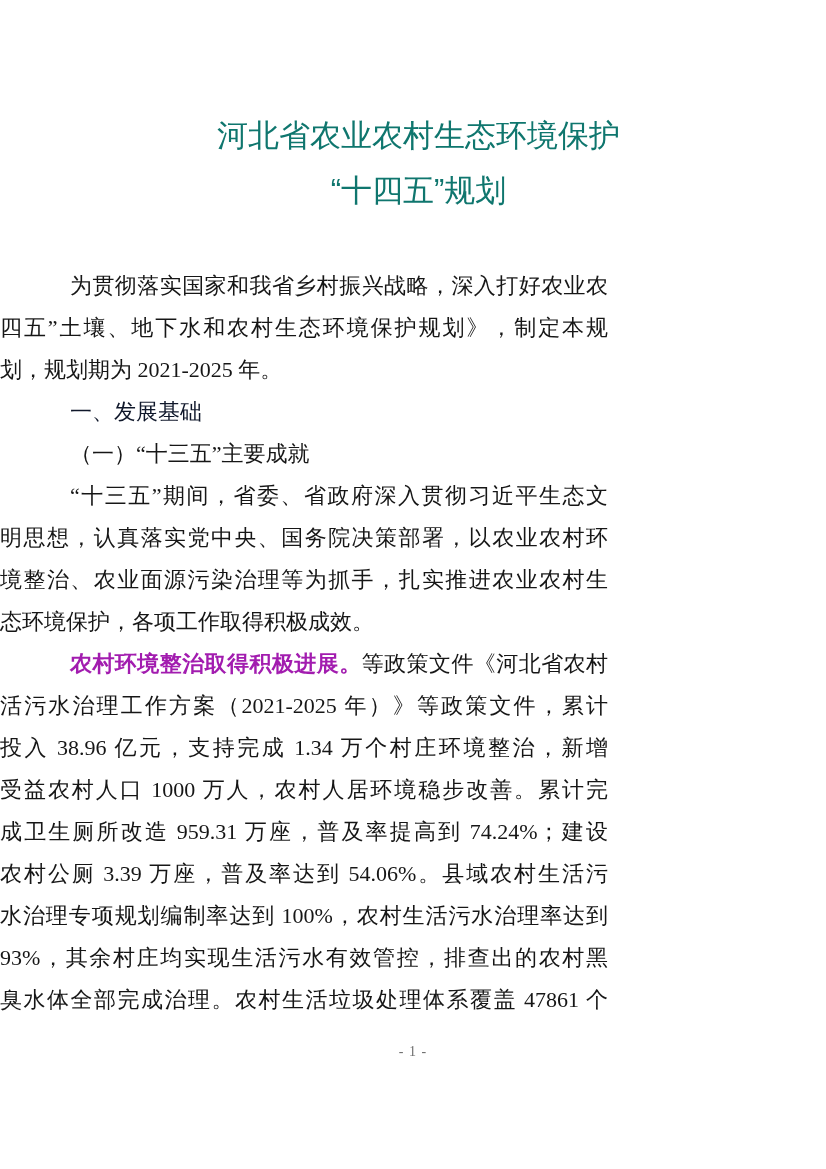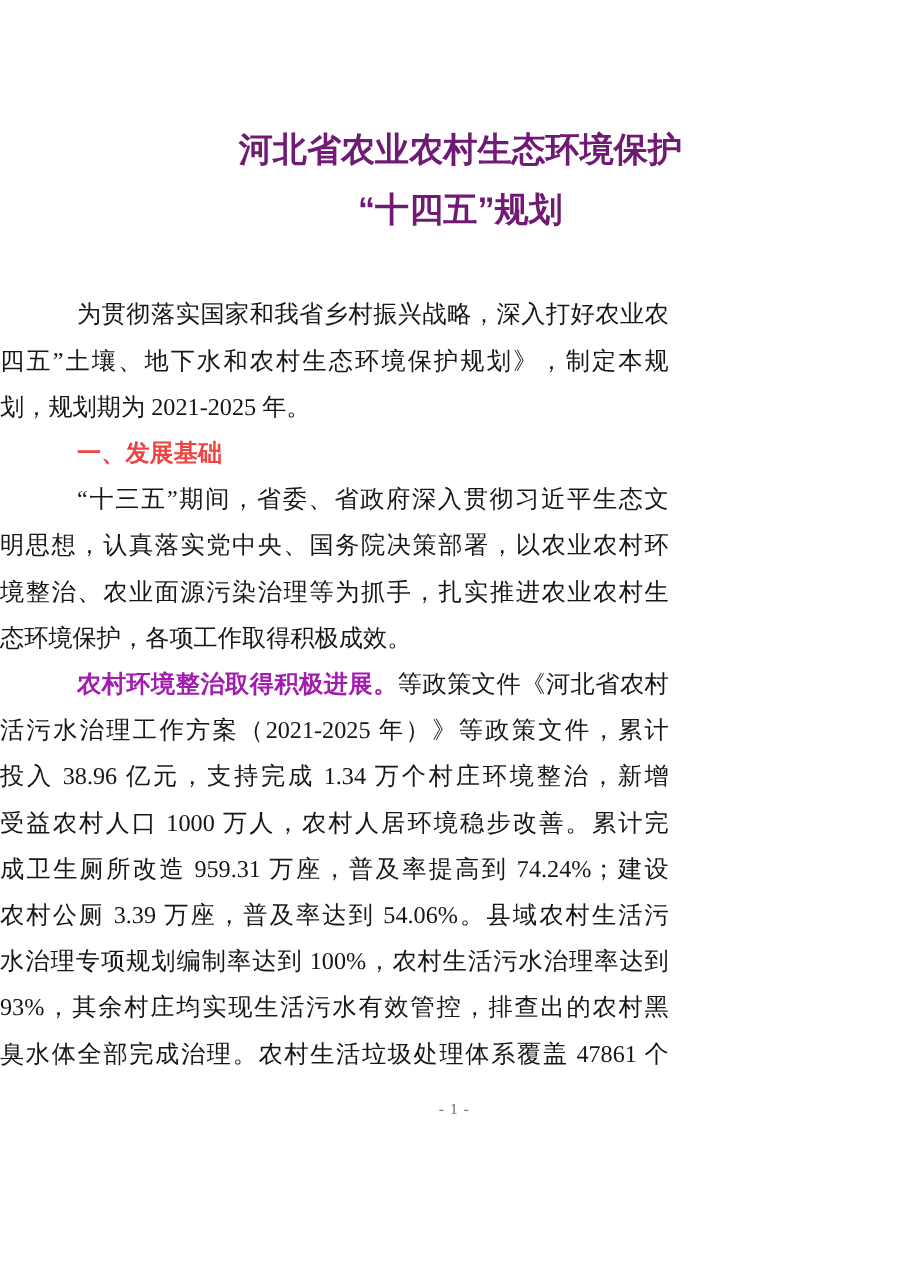--- a/index.html
+++ b/index.html
@@ -15,24 +15,24 @@
     color: #111111;
     font-family: "Liberation Serif", serif;
     overflow: hidden;
   }
   .title-block {
     padding-top: 108px;
     text-align: center;
   }
   .title-line {
     font-family: "Liberation Sans", sans-serif;
-    font-weight: 700;
+    font-weight: 400;
     font-size: 31px;
     line-height: 55px;
-    color: #701a75;
+    color: #0f766e;
     white-space: nowrap;
     margin-left: 11px;
   }
   .text-block {
     margin-top: 47px;
     width: 608px;
   }
   .line {
     height: 42px;
     line-height: 42px;
@@ -42,22 +42,22 @@
   }
   .just {
     text-align: justify;
     text-align-last: justify;
   }
   .indent {
     text-indent: 70px;
   }
   .h1 {
     font-family: "Liberation Sans", sans-serif;
-    font-weight: 700;
-    color: #ef4444;
+    font-weight: 400;
+    color: #0f172a;
   }
   .h2 {
     font-weight: 400;
   }
   .lead {
     font-family: "Liberation Sans", sans-serif;
     font-weight: 700;
     color: #a21caf;
   }
   .footer {
@@ -80,20 +80,21 @@
     <div class="title-line">“十四五”规划</div>
   </div>
 
   <div class="text-block">
 
     <div class="line just indent">为贯彻落实国家和我省乡村振兴战略，深入打好农业农</div>
     <div class="line just">四五”土壤、地下水和农村生态环境保护规划》，制定本规</div>
     <div class="line">划，规划期为 2021-2025 年。</div>
 
     <div class="line h1 indent">一、发展基础</div>
+    <div class="line h2 indent">（一）“十三五”主要成就</div>
 
     <div class="line just indent">“十三五”期间，省委、省政府深入贯彻习近平生态文</div>
     <div class="line just">明思想，认真落实党中央、国务院决策部署，以农业农村环</div>
     <div class="line just">境整治、农业面源污染治理等为抓手，扎实推进农业农村生</div>
     <div class="line">态环境保护，各项工作取得积极成效。</div>
 
     <div class="line just indent"><span class="lead">农村环境整治取得积极进展。</span><span>等政策文件《河北省农村生</span></div>
     <div class="line just">活污水治理工作方案（2021-2025 年）》等政策文件，累计</div>
     <div class="line just">投入 38.96 亿元，支持完成 1.34 万个村庄环境整治，新增</div>
     <div class="line just">受益农村人口 1000 万人，农村人居环境稳步改善。累计完</div>

